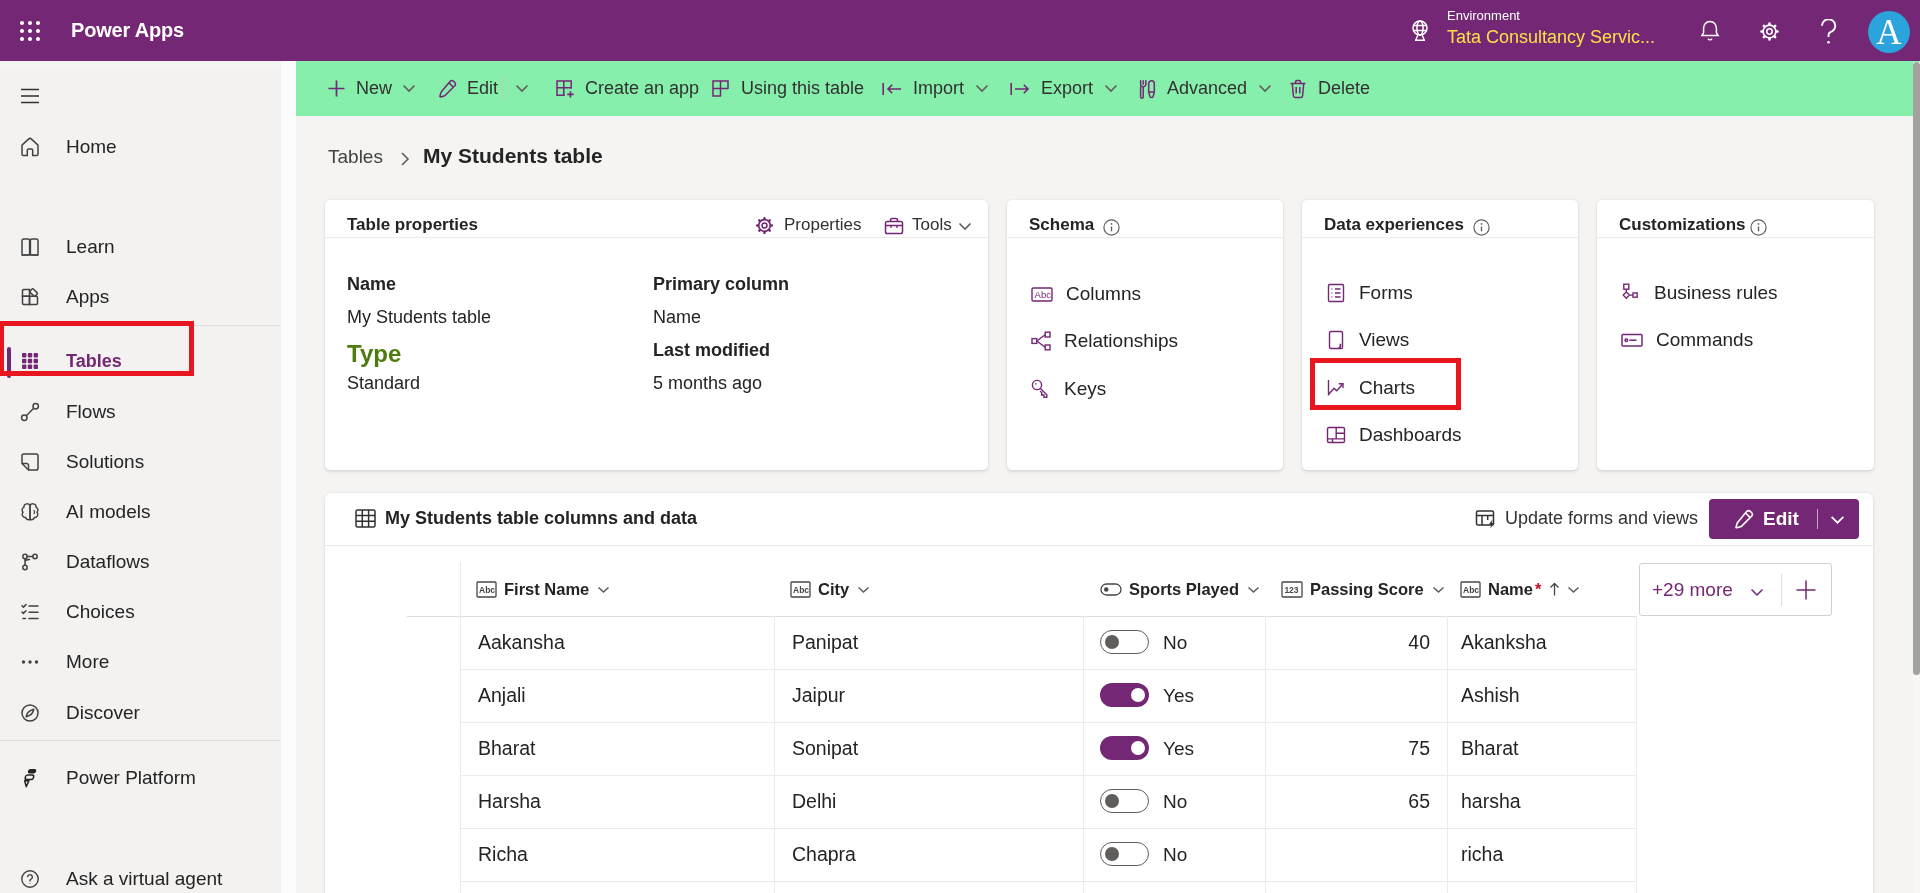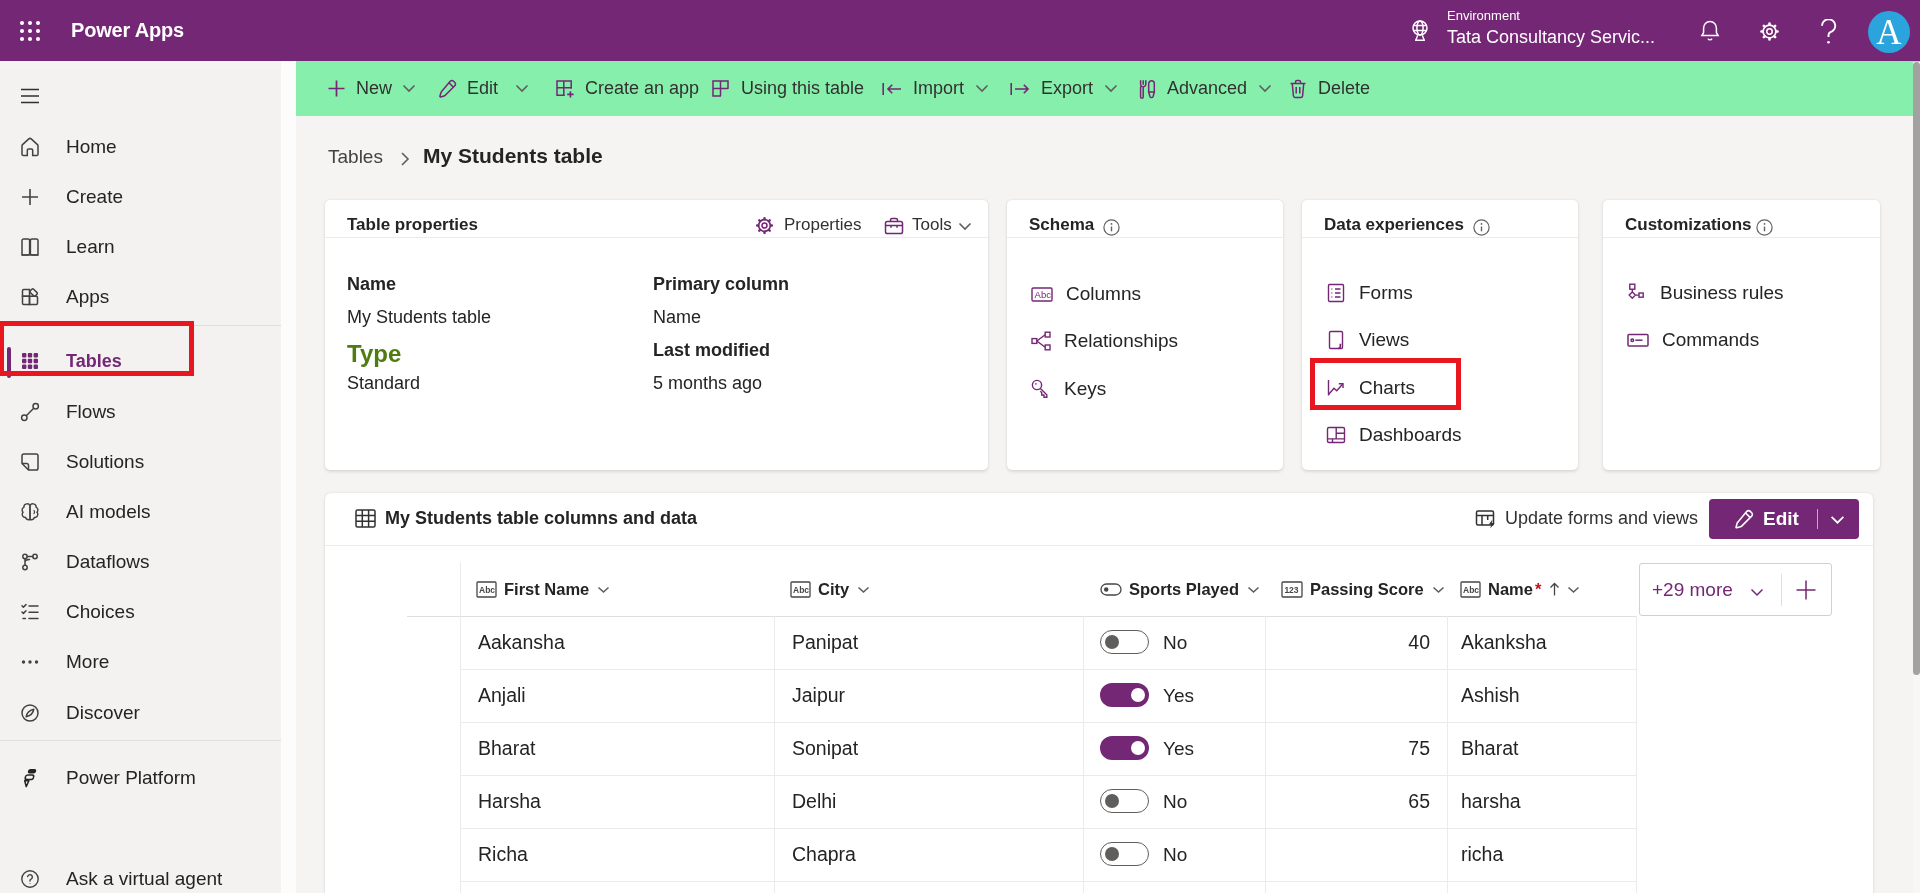--- a/index.html
+++ b/index.html
@@ -71,21 +71,21 @@
   </svg>
   <div class="brand">Power Apps</div>
 
   <svg class="abs" style="left:1406px;top:17px" width="28" height="28" viewBox="0 0 28 28" fill="none" stroke="#fff" stroke-width="1.5">
     <circle cx="14" cy="11" r="7"></circle>
     <ellipse cx="14" cy="11" rx="3.1" ry="7"></ellipse>
     <path d="M7.6 8.5 H20.4 M7.6 13.5 H20.4" stroke-width="1.3"></path>
     <path d="M11.7 18.2 L9.8 23.2 M16.3 18.2 L18.2 23.2 M9 23.2 H19" stroke-width="1.4"></path>
   </svg>
   <div class="abs" style="left:1447px;top:8px;color:#fff;font-size:13px;">Environment</div>
-  <div class="abs" style="left:1447px;top:27px;color:#ffffff;font-size:18px;">Tata Consultancy Servic...</div>
+  <div class="abs" style="left:1447px;top:27px;color:#fde047;font-size:18px;">Tata Consultancy Servic...</div>
 
   <svg class="abs" style="left:1697px;top:18px" width="26" height="26" viewBox="0 0 26 26" fill="none" stroke="#fff" stroke-width="1.5">
     <path d="M13 3.6 C9.2 3.6 6.6 6.5 6.6 10.2 V14.6 L4.9 17.6 H21.1 L19.4 14.6 V10.2 C19.4 6.5 16.8 3.6 13 3.6 Z"></path>
     <path d="M11 20.6 a2.2 2.2 0 0 0 4 0" stroke-width="1.4"></path>
   </svg>
 
   <svg class="abs" style="left:1757px;top:19px" width="25" height="25" viewBox="0 0 24 24" fill="none" stroke="#fff">
     <circle cx="12" cy="12" r="6.1" stroke-width="1.6"></circle>
     <circle cx="12" cy="12" r="2.6" stroke-width="1.5"></circle>
     <g stroke-width="2.5" stroke-linecap="round">
@@ -103,26 +103,20 @@
 <div id="sidebar">
   <svg class="abs" style="left:19px;top:16px" width="22" height="22" viewBox="0 0 22 22" stroke="#323130" stroke-width="1.7">
     <path d="M2 4.5 H20 M2 11 H20 M2 17.5 H20"></path>
   </svg>
 
   <div class="nav-item" style="top:53px">
     <svg class="ic" viewBox="0 0 22 22" fill="none" stroke="#424242" stroke-width="1.5">
       <path d="M9.8 2.9 a1.8 1.8 0 0 1 2.4 0 l6.3 5.7 a1.6 1.6 0 0 1 .5 1.2 V18.2 a1.3 1.3 0 0 1 -1.3 1.3 H13.7 V14.2 a1.2 1.2 0 0 0 -1.2 -1.2 H9.5 a1.2 1.2 0 0 0 -1.2 1.2 V19.5 H4.3 A1.3 1.3 0 0 1 3 18.2 V9.8 a1.6 1.6 0 0 1 .5 -1.2 Z"></path>
     </svg>
     <div class="lb">Home</div>
-  </div>
-  <div class="nav-item" style="top:103px">
-    <svg class="ic" viewBox="0 0 22 22" fill="none" stroke="#424242" stroke-width="1.6">
-      <path d="M11 3 V19 M3 11 H19"></path>
-    </svg>
-    <div class="lb">Create</div>
   </div>
   <div class="nav-item" style="top:153px">
     <svg class="ic" viewBox="0 0 22 22" fill="none" stroke="#424242" stroke-width="1.5">
       <path d="M3 4.6 A1.6 1.6 0 0 1 4.6 3 H9 a1.6 1.6 0 0 1 1.6 1.6 V17.4 A1.6 1.6 0 0 1 9 19 H3 Z"></path>
       <path d="M19 4.6 A1.6 1.6 0 0 0 17.4 3 H13 a1.6 1.6 0 0 0 -1.6 1.6 V17.4 A1.6 1.6 0 0 0 13 19 H19 Z"></path>
       <path d="M3 19 H19" stroke-width="1.4"></path>
     </svg>
     <div class="lb">Learn</div>
   </div>
   <div class="nav-item" style="top:203px">
@@ -414,21 +408,21 @@
   </div>
   <div class="itm" style="left:23px;top:222px;height:26px;">
     <svg width="22" height="22" viewBox="0 0 22 22" fill="none" stroke="#742774" stroke-width="1.4">
       <rect x="2.5" y="3.5" width="17" height="15" rx="1.5"></rect>
       <path d="M11.2 3.7 V14.9 M11.2 9.3 H19.3 M2.7 14.9 H19.3 M7.5 14.9 V18.3"></path>
     </svg>
     <span>Dashboards</span>
   </div>
 </div>
 
-<div class="card" style="left:1597px;top:200px;width:277px;height:270px;margin-left:6px;">
+<div class="card" style="left:1597px;top:200px;width:277px;height:270px;">
   <div class="hd">
       <div class="t">Customizations</div>
     <svg class="abs" style="left:153px;top:19px" width="17" height="17" viewBox="0 0 17 17" fill="none" stroke="#616161" stroke-width="1.2">
       <circle cx="8.5" cy="8.5" r="7.6"></circle>
         <path d="M8.5 7.5 V12.3" stroke-width="1.4"></path>
         <circle cx="8.5" cy="4.9" r=".9" fill="#616161" stroke="none"></circle>
     </svg>
   </div>
   <div class="itm" style="left:23px;top:80px;height:26px;">
     <svg width="22" height="22" viewBox="0 0 22 22" fill="none" stroke="#742774" stroke-width="1.4">

